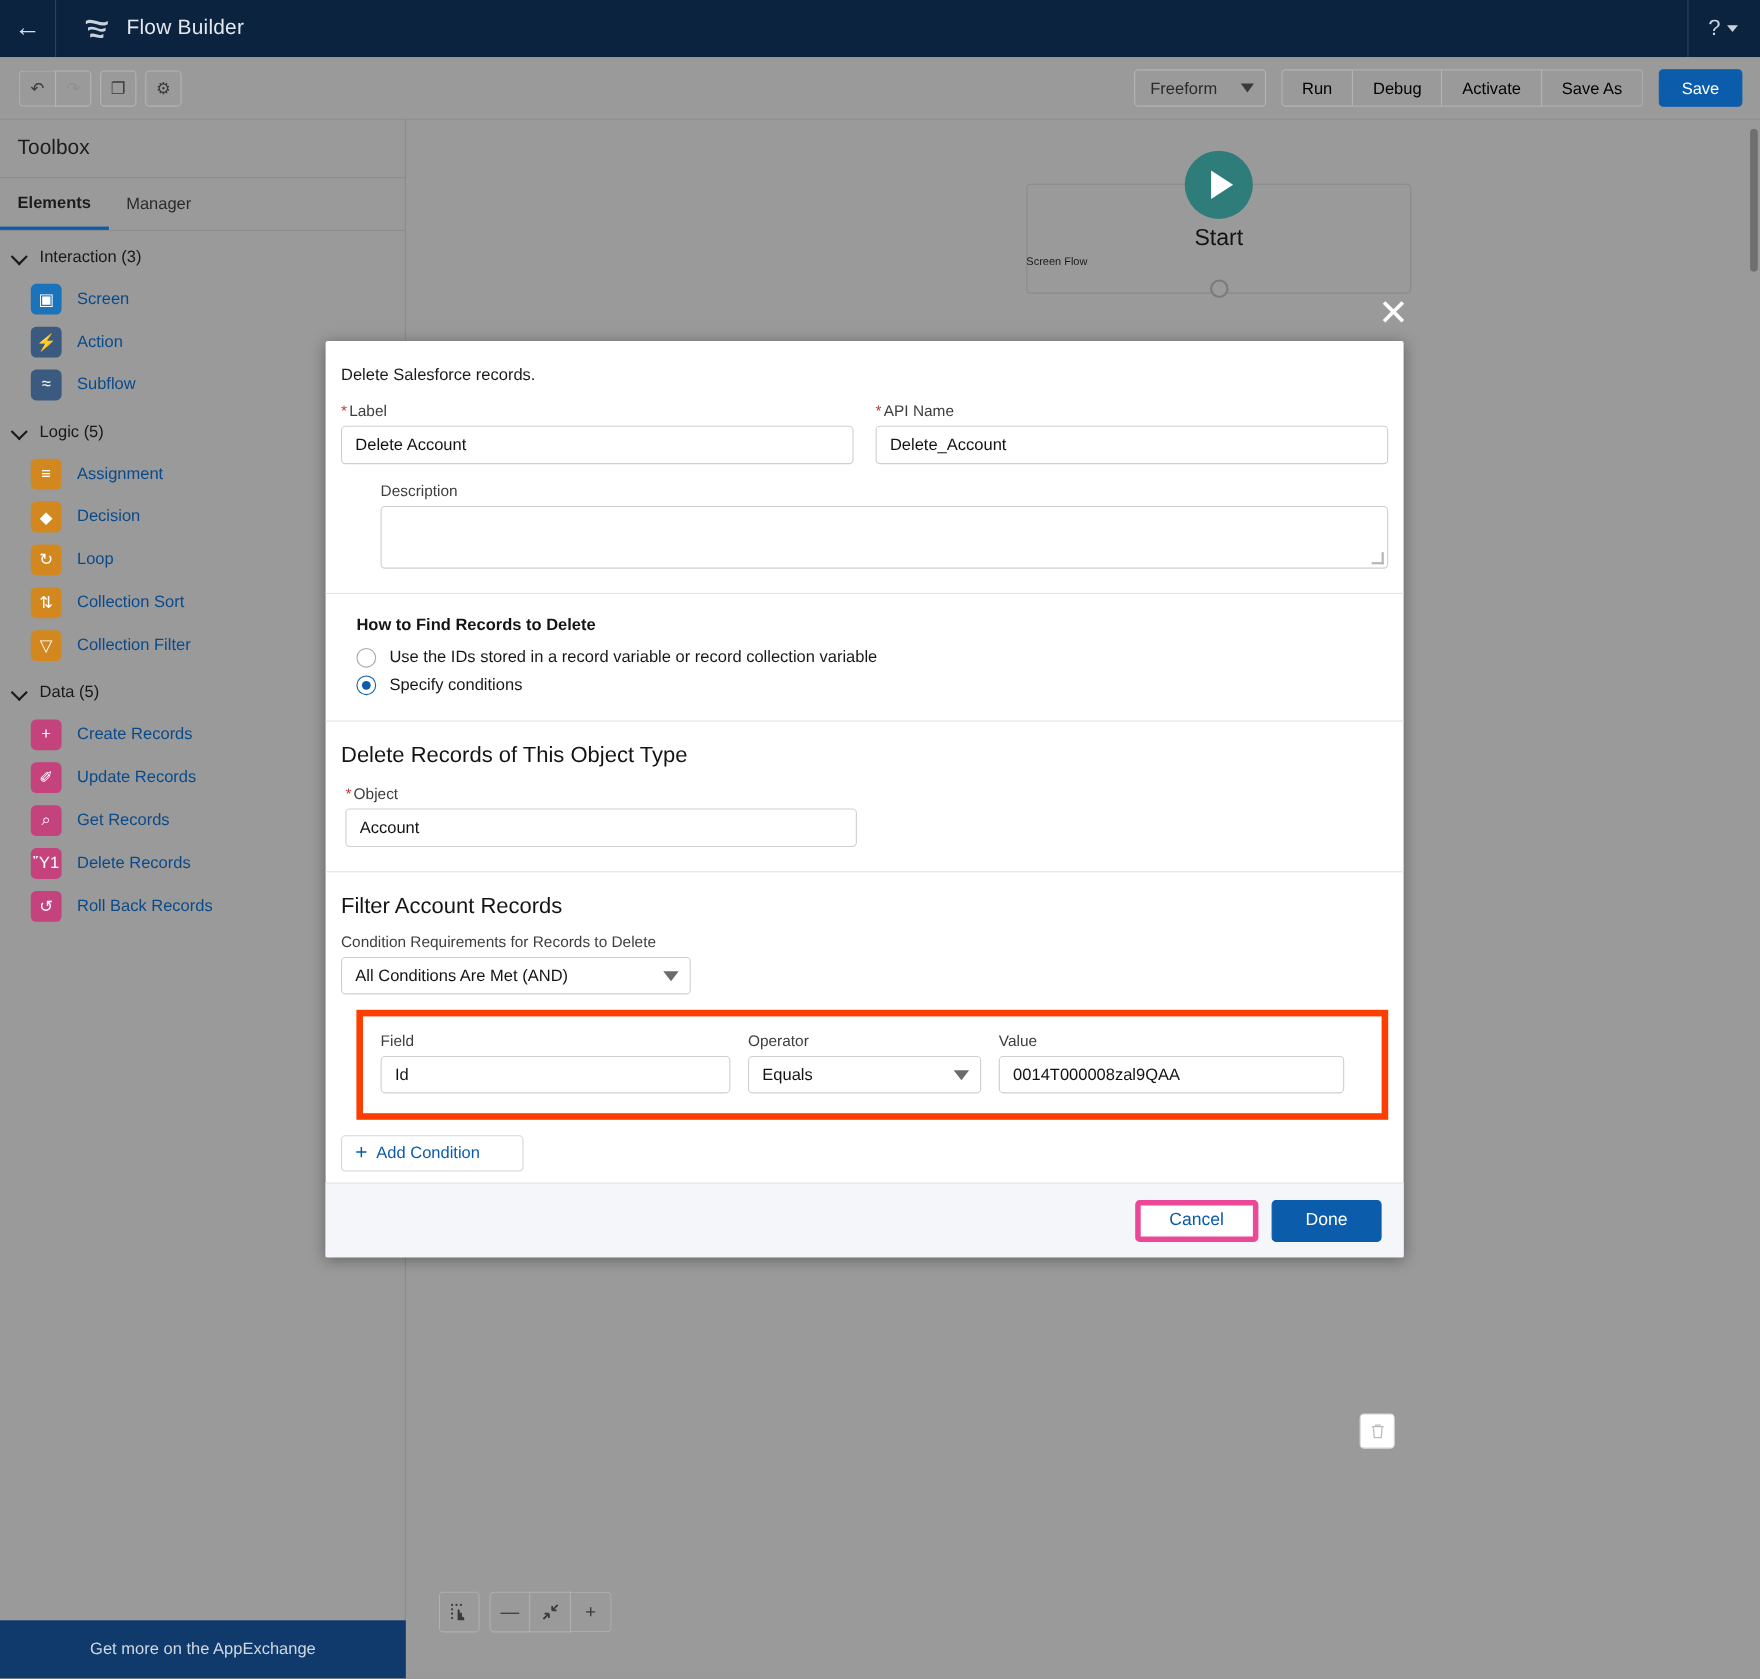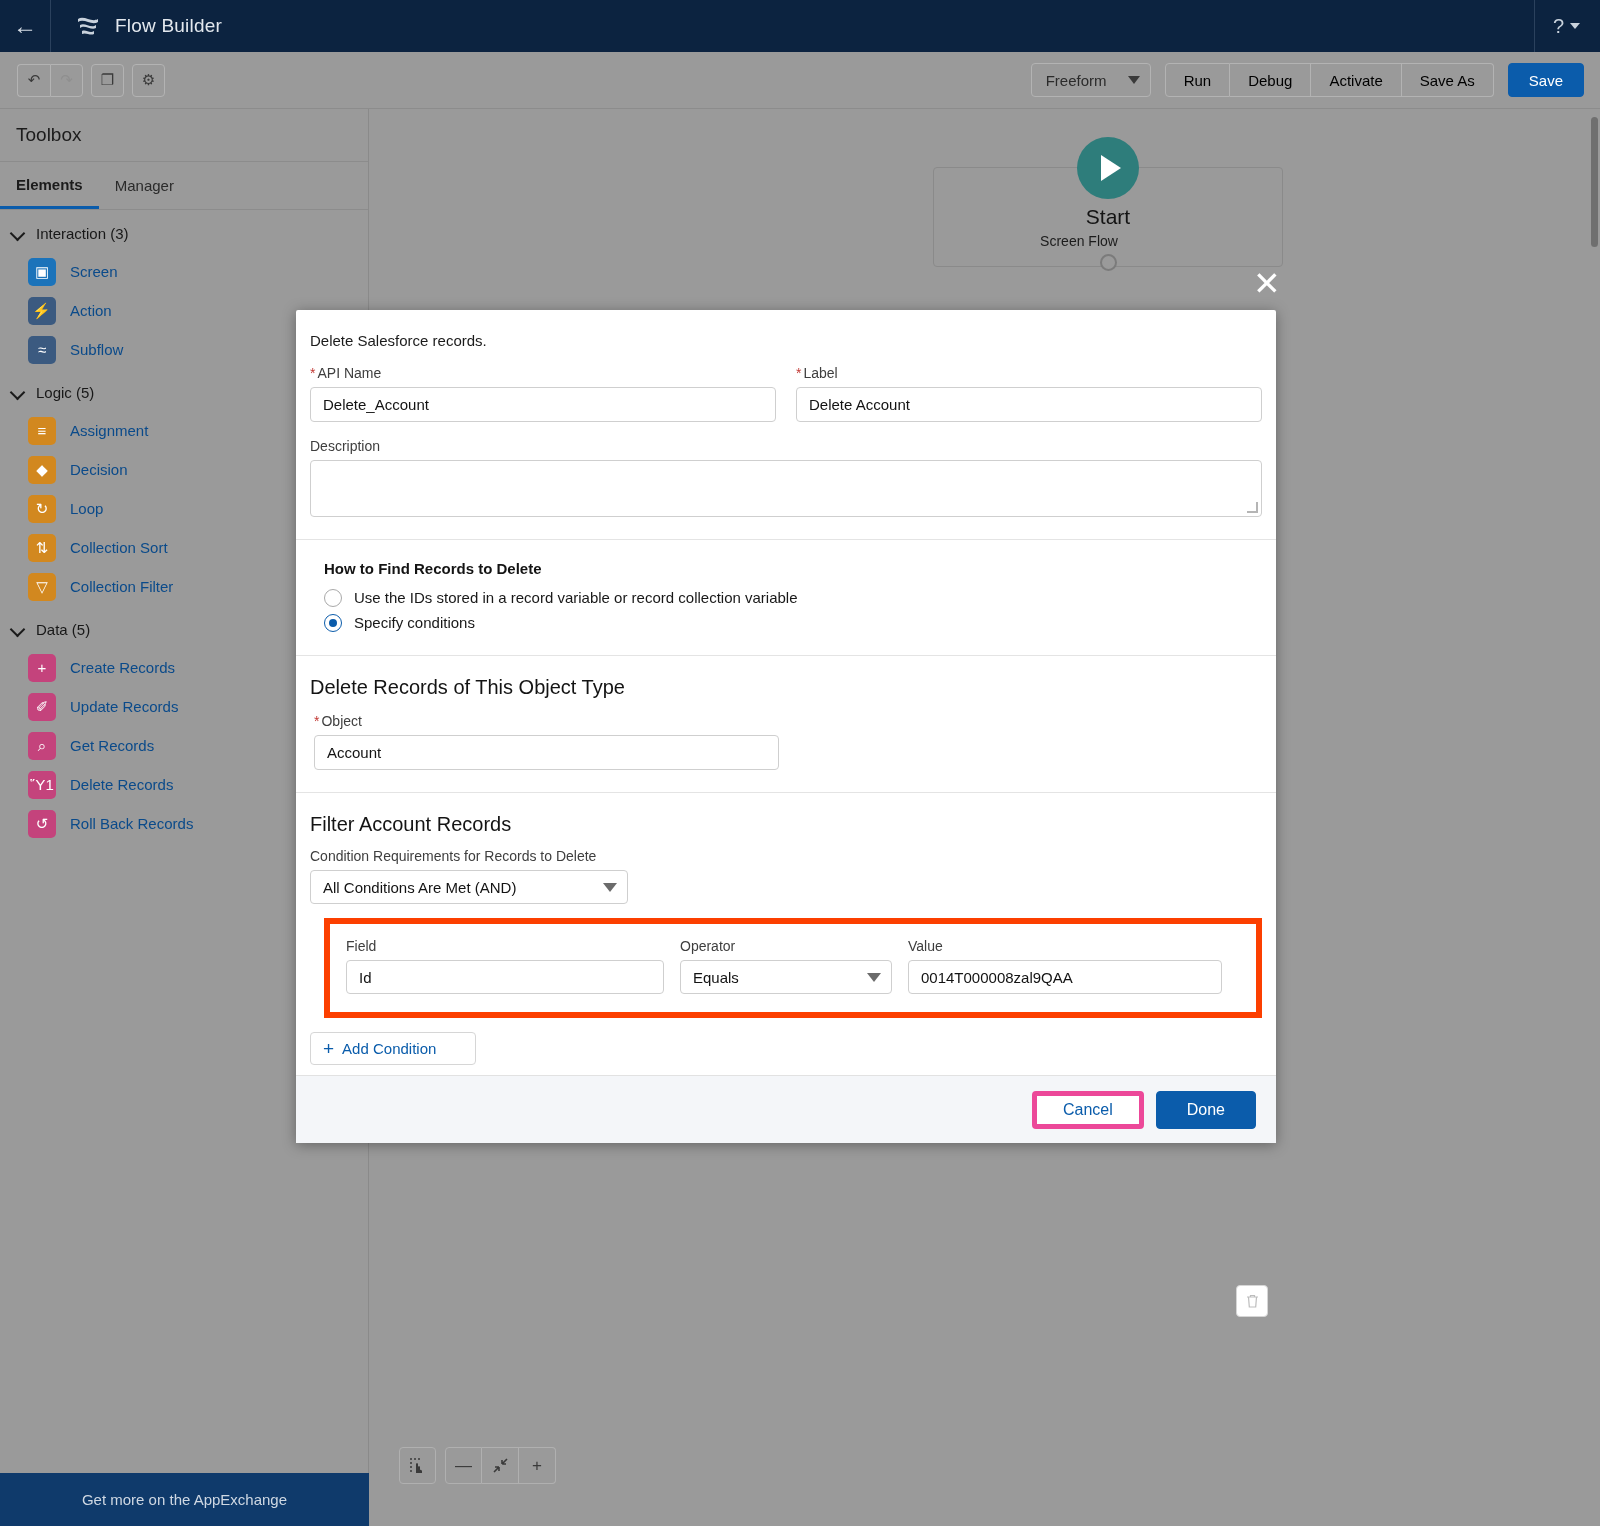--- a/index.html
+++ b/index.html
@@ -133,22 +133,22 @@
   .play-tri {
     width: 0; height: 0; border-left: 20px solid #fff;
     border-top: 13px solid transparent; border-bottom: 13px solid transparent;
     margin-left: 6px;
   }
   .start-lbl {
     position: absolute; left: 564px; top: 96px; width: 350px; text-align: center;
     font-size: 21px; color: #141414;
   }
   .start-sub {
-    position: absolute; left: 564px; top: 124px; width: 292px; text-align: center;
-    font-size: 14px; color: #1c1c1c;
+    position: absolute; left: 564px; top: 124px; width: 292px; text-align: left;
+    font-size: 10px; color: #1c1c1c;
   }
   .start-dot {
     position: absolute; left: 731px; top: 145px; width: 17px; height: 17px;
     border-radius: 50%; border: 2px solid #7b7b7b; background: #9a9a9a;
   }
   .close-x {
     position: absolute; left: 884px; top: 160px; width: 34px; height: 34px;
     color: #fff; font-size: 33px; line-height: 30px; font-weight: 300;
   }
   .zoom-ctrls {
@@ -188,21 +188,21 @@
     font-size: 15px; color: #131313;
   }
   .ta {
     width: 100%; height: 57px; border: 1px solid #cfcfcf; border-radius: 4px;
     background: #fff; position: relative;
   }
   .ta::after {
     content: ""; position: absolute; right: 3px; bottom: 3px; width: 9px; height: 9px;
     border-right: 2px solid #b5b5b5; border-bottom: 2px solid #b5b5b5;
   }
-  .fld-full { padding: 0 14px; margin-top: 16px; }
+  .fld-full { padding: 0 14px; margin-top: 16px; margin-left: 36px; }
 
   .divline { height: 1px; background: #e4e4e4; margin-top: 22px; }
 
   .howto { padding: 20px 14px 20px 28px; }
   .howto-h { font-size: 15px; font-weight: bold; color: #141414; margin-bottom: 8px; }
   .radio-row { display: flex; align-items: center; gap: 12px; height: 25px; }
   .radio {
     width: 18px; height: 18px; border-radius: 50%; border: 1px solid #a9a9a9; background: #fff;
     flex: none; position: relative;
   }
@@ -437,29 +437,29 @@
     </div>
   </div>
 
   <div class="modal">
 
     <div class="mdesc">Delete Salesforce records.</div>
 
     <div class="row2">
       <div class="fld">
         <div class="flbl">
-          <span class="req">*</span><span>API Name</span>
-        </div>
-        <div class="inp">Delete_Account</div>
+          <span class="req">*</span><span>Label</span>
+        </div>
+        <div class="inp">Delete Account</div>
       </div>
       <div class="fld">
         <div class="flbl">
-          <span class="req">*</span><span>Label</span>
-        </div>
-        <div class="inp">Delete Account</div>
+          <span class="req">*</span><span>API Name</span>
+        </div>
+        <div class="inp">Delete_Account</div>
       </div>
     </div>
 
     <div class="fld-full">
       <div class="flbl">Description</div>
       <div class="ta"></div>
     </div>
 
     <div class="divline"></div>
 

